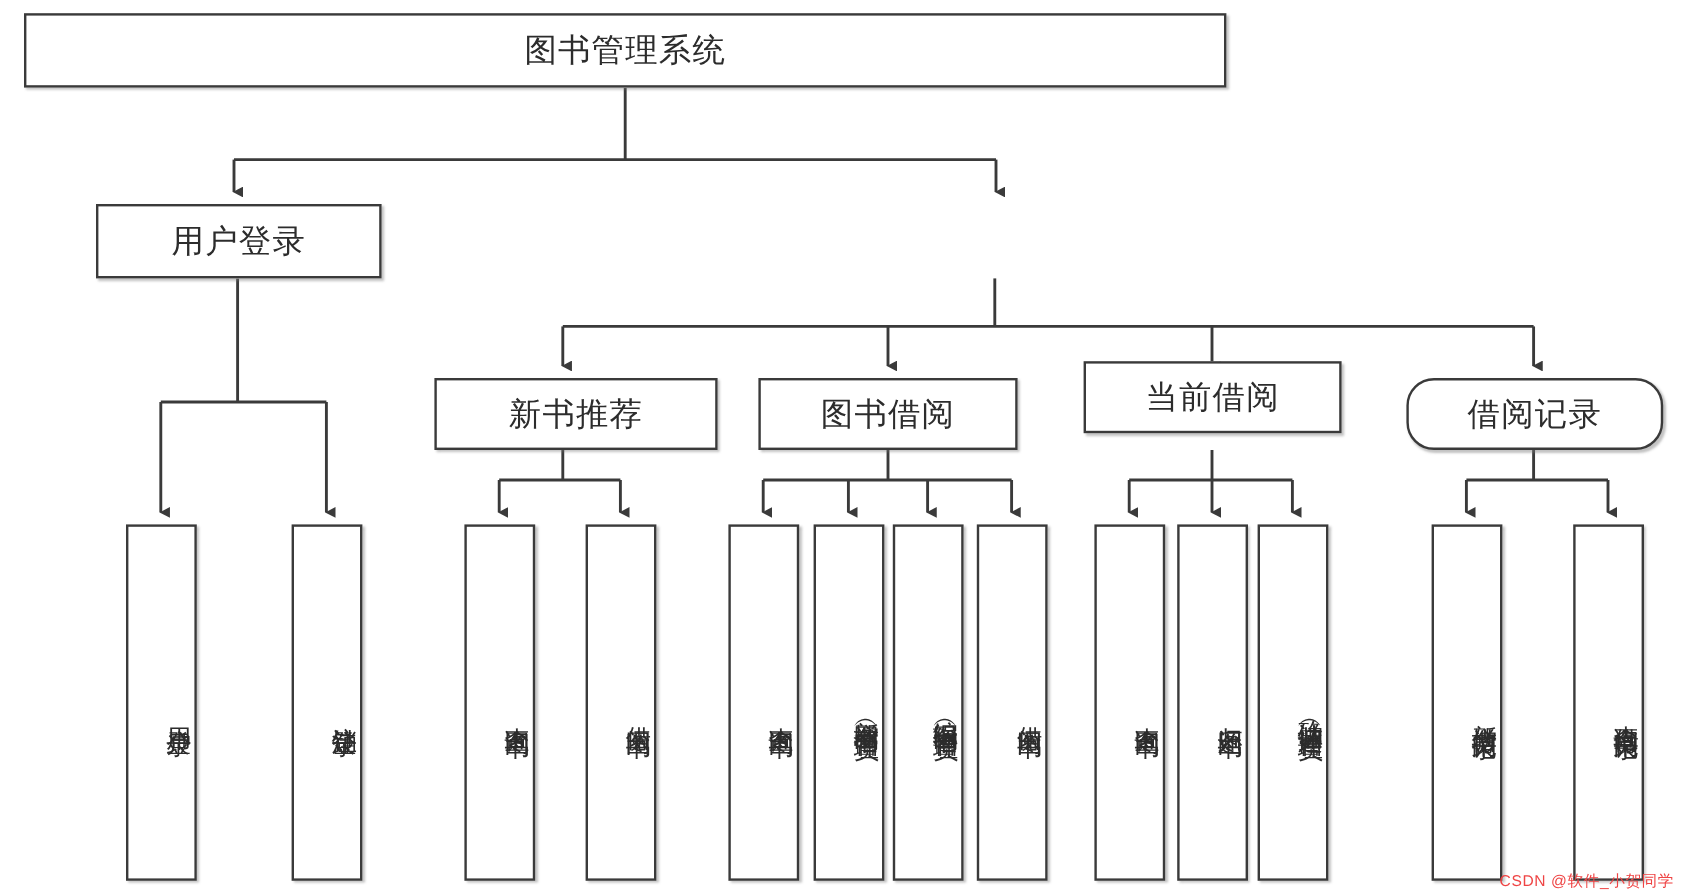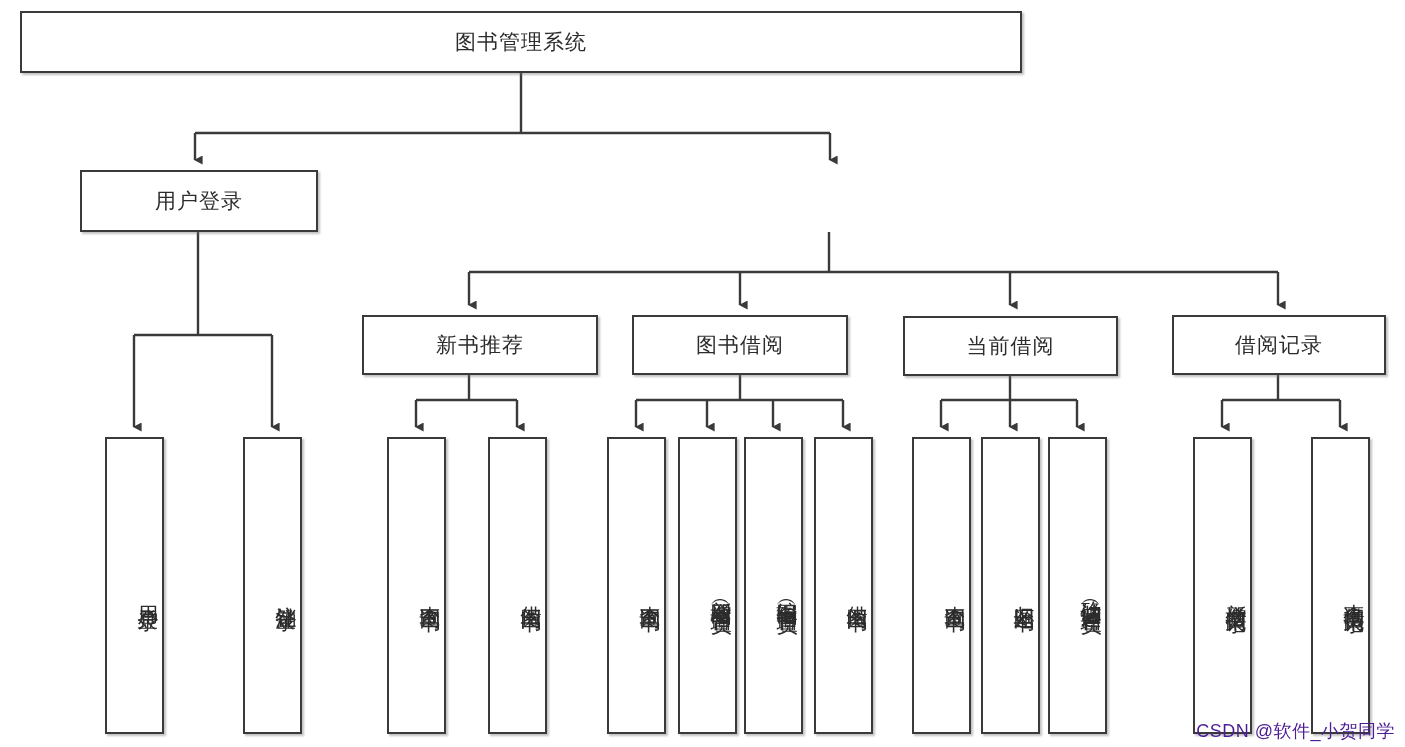--- a/index.html
+++ b/index.html
@@ -32,21 +32,21 @@
     box-sizing: border-box;
     background: #ffffff;
     border: 2px solid #3a3a3a;
     box-shadow: 2px 2px 2px rgba(120,120,120,0.45);
     display: flex;
     align-items: center;
     justify-content: center;
     color: #2c2c2c;
   }
   .node.horiz {
-    font-size: 21px;
+    font-size: 27px;
     letter-spacing: 1px;
     line-height: 1.2;
   }
   .node.vert {
     writing-mode: vertical-rl;
     text-orientation: upright;
     font-size: 21px;
     letter-spacing: 2px;
     padding-top: 14px;
     align-items: flex-start;
@@ -55,22 +55,22 @@
   .node.vert .vtext {
     writing-mode: vertical-rl;
     text-orientation: upright;
     display: block;
     white-space: nowrap;
   }
   .watermark {
     position: absolute;
     right: 10px;
     bottom: 4px;
-    font-size: 18px;
-    color: #4c1d95;
+    font-size: 13px;
+    color: #ef4444;
     letter-spacing: 0.5px;
     white-space: nowrap;
     text-align: center;
   }
 </style>
 </head>
 <body>
 
 <div id="diagram-root">
 
@@ -123,22 +123,22 @@
       <path d="M 1340,400 L 1340,427" marker-end="url(#arrowhead)"></path>
     </g>
   </svg>
 
   <div class="node horiz" style="left:20px; top:11px; width:1002px; height:62px;">图书管理系统</div>
 
   <div class="node horiz" style="left:80px; top:170px; width:238px; height:62px;">用户登录</div>
 
   <div class="node horiz" style="left:362px; top:315px; width:236px; height:60px;">新书推荐</div>
   <div class="node horiz" style="left:632px; top:315px; width:216px; height:60px;">图书借阅</div>
-  <div class="node horiz" style="left:903px; top:316px; width:215px; height:60px;">当前借阅</div>
-  <div class="node horiz" style="left:1172px; top:315px; width:214px; height:60px;">借阅记录</div>
+  <div class="node horiz" style="left:903px; top:301px; width:215px; height:60px;">当前借阅</div>
+  <div class="node horiz" style="left:1172px; top:315px; width:214px; height:60px;border-radius:23px;">借阅记录</div>
 
   <div class="node vert" style="left:105px; top:437px; width:59px; height:297px;">
     <span class="vtext">用户登录</span>
   </div>
   <div class="node vert" style="left:243px; top:437px; width:59px; height:297px;">
     <span class="vtext">注销登录</span>
   </div>
 
   <div class="node vert" style="left:387px; top:437px; width:59px; height:297px;">
     <span class="vtext">查询图书</span>

